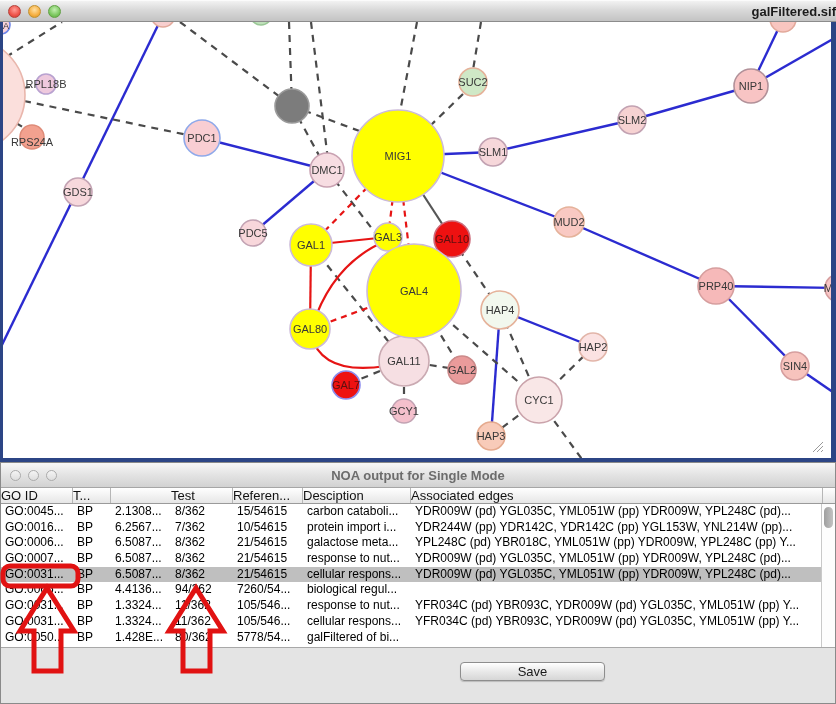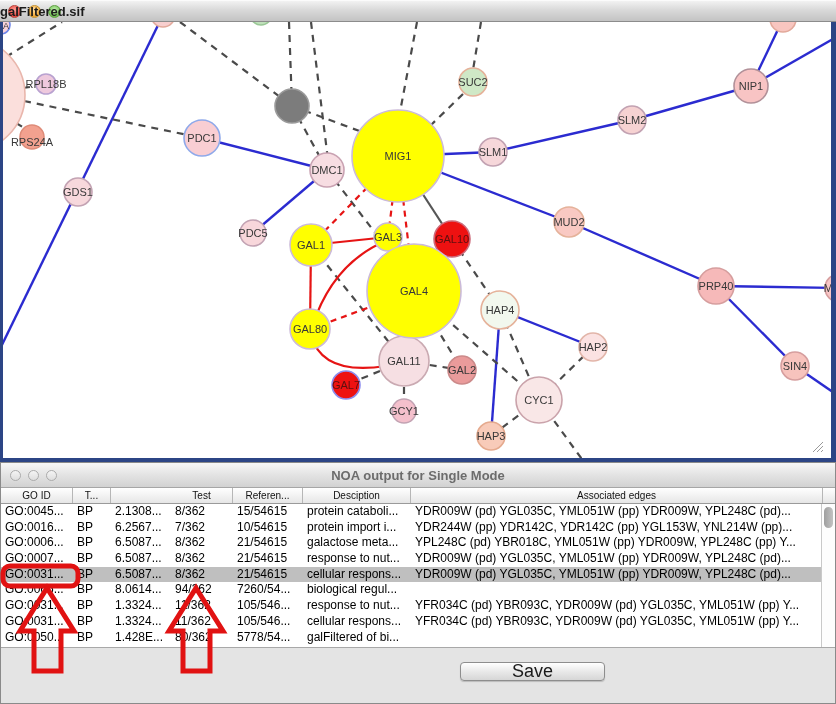--- a/index.html
+++ b/index.html
@@ -10,21 +10,21 @@
   }
   
   .window-top{position:absolute;left:0;top:0;width:836px;height:462px;}
   .tw-titlebar{
     position:absolute;left:0;top:0;width:836px;height:22px;
     background:linear-gradient(#f2f2f2,#d9d9d9 45%,#c3c3c3);
     border-top:1px solid #fbfbfb;border-bottom:1px solid #8c8c8c;
     box-sizing:border-box;
   }
   .tw-title{
-    position:absolute;left:0;right:0;top:3px;text-align:left;
+    position:absolute;left:0;right:0;top:3px;text-align:right;
     font-size:13px;font-weight:600;color:#1c1c1c;
   }
   .lights{position:absolute;left:8px;top:4px;display:flex;gap:7px;}
   .light{width:13px;height:13px;border-radius:50%;box-sizing:border-box;}
   .light.red{background:radial-gradient(circle at 50% 35%,#ff9d96,#ee544a 60%,#c93a31);border:1px solid #b5423a;}
   .light.yellow{background:radial-gradient(circle at 50% 35%,#ffe0a3,#f6af41 60%,#d08e24);border:1px solid #c2912f;}
   .light.green{background:radial-gradient(circle at 50% 35%,#c4efb2,#7cc860 60%,#5aa73c);border:1px solid #61a144;}
   .canvas{
     position:absolute;left:0;top:22px;width:836px;height:440px;
     background:#ffffff;box-sizing:border-box;
@@ -48,21 +48,21 @@
   }
   .lights-inactive{position:absolute;left:9px;top:7px;display:flex;gap:7px;}
   .light.hollow{width:11px;height:11px;background:linear-gradient(#f4f4f4,#dedede);border:1px solid #ababab;}
   .bw-header{
     position:absolute;left:0;top:25px;width:834px;height:16px;
     background:linear-gradient(#ffffff,#e6e6e6);
     border-bottom:1px solid #9a9a9a;box-sizing:border-box;display:flex;
   }
   .bw-header .hcell{
     box-sizing:border-box;border-right:1px solid #b6b6b6;
-    font-size:10px;color:#111;text-align:center;line-height:15px;
+    font-size:13px;color:#111;text-align:left;line-height:15px;
     white-space:nowrap;overflow:hidden;
   }
   .bw-body{
     position:absolute;left:0;top:41px;width:834px;height:144px;
     background:#fff;border-bottom:1px solid #a8a8a8;box-sizing:border-box;
   }
   .trow{display:flex;height:15.7px;}
   .trow.selected{background:#bfbfbf;}
   .tcell{
     box-sizing:border-box;padding-left:4px;font-size:12px;color:#000;
@@ -76,21 +76,21 @@
     position:absolute;left:2px;top:3px;width:9px;height:21px;
     background:linear-gradient(90deg,#9f9f9f,#c2c2c2);border-radius:5px;
   }
   .bw-footer{
     position:absolute;left:0;top:185px;width:834px;height:55px;background:#e4e4e4;
   }
   .mac-btn{
     position:absolute;top:14px;height:19px;box-sizing:border-box;
     background:linear-gradient(#ffffff,#e9e9e9 50%,#d6d6d6);
     border:1px solid #8e8e8e;border-radius:4px;
-    font-family:"Liberation Sans",sans-serif;font-size:18px;color:#1a1a1a;
+    font-family:"Liberation Sans",sans-serif;font-size:13px;color:#1a1a1a;
     text-align:center;line-height:17px;box-shadow:0 1px 1px rgba(0,0,0,.18);
     cursor:default;
   }
   #save-btn{left:459px;width:145px;}
   #cancel-btn{left:681px;width:143px;}
   
   #annot{position:absolute;left:0;top:0;z-index:99;pointer-events:none;}
 </style>
 </head>
 <body>
@@ -248,21 +248,21 @@
     </div>
 
   <div class="bw-body">
     <div id="table-rows">
         <div class="trow">
           <div class="tcell" style="width: 72px;">GO:0045...</div>
           <div class="tcell" style="width: 38px;">BP</div>
           <div class="tcell" style="width: 60px;">2.1308...</div>
           <div class="tcell" style="width: 62px;">8/362</div>
           <div class="tcell" style="width: 70px;">15/54615</div>
-          <div class="tcell" style="width: 108px;">protein cataboli...</div>
+          <div class="tcell" style="width: 108px;">carbon cataboli...</div>
           <div class="tcell" style="width: 412px;">YDR009W (pd) YGL035C, YML051W (pp) YDR009W, YPL248C (pd)...</div>
         </div>
         <div class="trow">
           <div class="tcell" style="width: 72px;">GO:0016...</div>
           <div class="tcell" style="width: 38px;">BP</div>
           <div class="tcell" style="width: 60px;">6.2567...</div>
           <div class="tcell" style="width: 62px;">7/362</div>
           <div class="tcell" style="width: 70px;">10/54615</div>
           <div class="tcell" style="width: 108px;">protein import i...</div>
           <div class="tcell" style="width: 412px;">YDR244W (pp) YDR142C, YDR142C (pp) YGL153W, YNL214W (pp)...</div>
@@ -290,21 +290,21 @@
           <div class="tcell" style="width: 38px;">BP</div>
           <div class="tcell" style="width: 60px;">6.5087...</div>
           <div class="tcell" style="width: 62px;">8/362</div>
           <div class="tcell" style="width: 70px;">21/54615</div>
           <div class="tcell" style="width: 108px;">cellular respons...</div>
           <div class="tcell" style="width: 412px;">YDR009W (pd) YGL035C, YML051W (pp) YDR009W, YPL248C (pd)...</div>
         </div>
         <div class="trow">
           <div class="tcell" style="width: 72px;">GO:0065...</div>
           <div class="tcell" style="width: 38px;">BP</div>
-          <div class="tcell" style="width: 60px;">8.0614...</div>
+          <div class="tcell" style="width: 60px;">4.4136...</div>
           <div class="tcell" style="width: 62px;">94/362</div>
           <div class="tcell" style="width: 70px;">7260/54...</div>
           <div class="tcell" style="width: 108px;">biological regul...</div>
         </div>
         <div class="trow">
           <div class="tcell" style="width: 72px;">GO:0031...</div>
           <div class="tcell" style="width: 38px;">BP</div>
           <div class="tcell" style="width: 60px;">1.3324...</div>
           <div class="tcell" style="width: 62px;">11/362</div>
           <div class="tcell" style="width: 70px;">105/546...</div>

